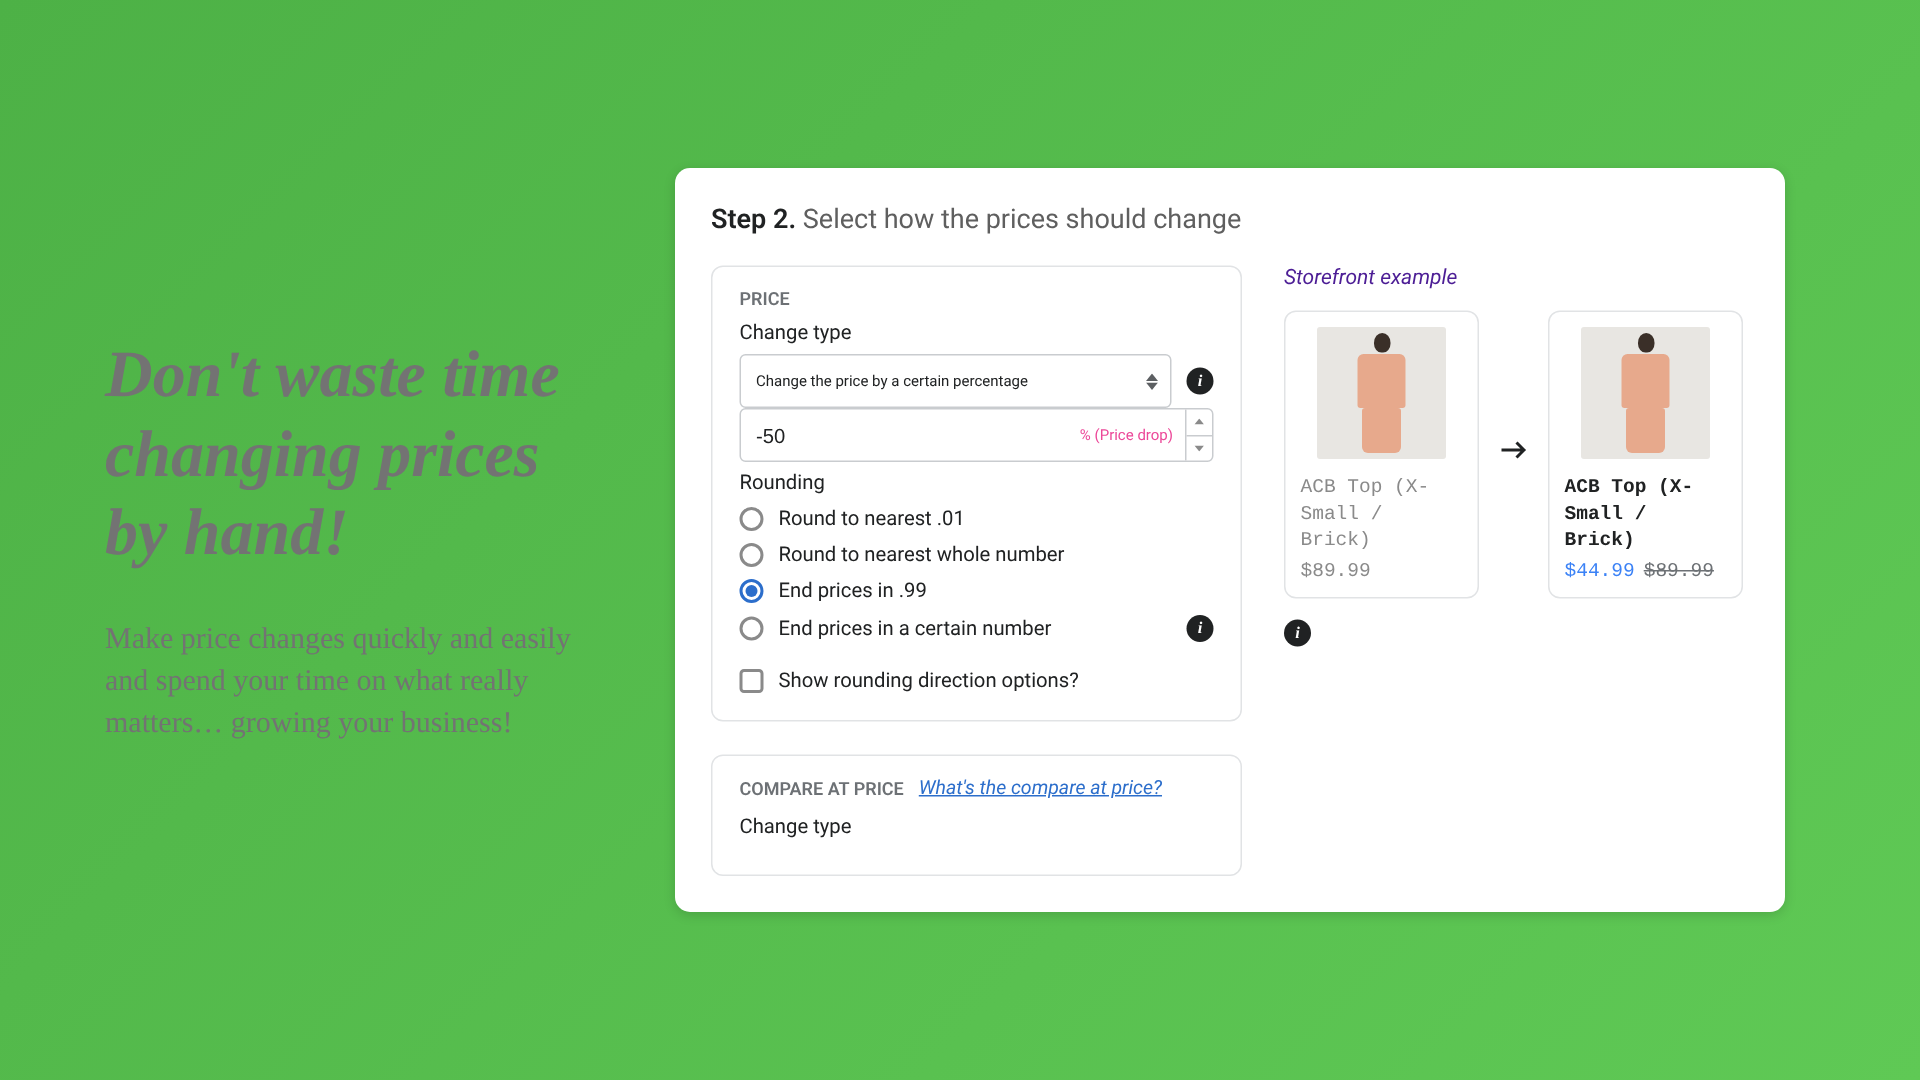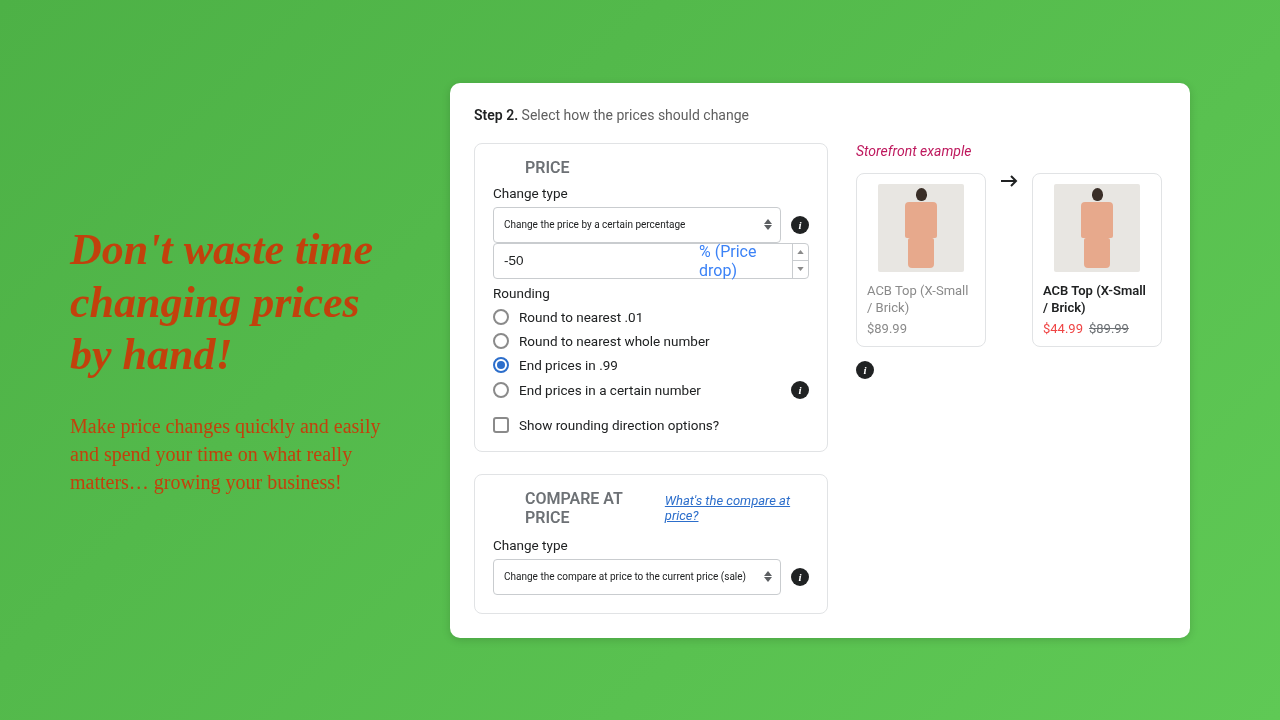--- a/index.html
+++ b/index.html
@@ -8,21 +8,21 @@
       height: 720px;
       background: linear-gradient(135deg, #4db146 0%, #5fc955 100%);
       font-family: -apple-system, BlinkMacSystemFont, "Segoe UI", Roboto, sans-serif;
       display: flex;
       align-items: center;
       padding: 0 70px;
       overflow: hidden;
     }
     .promo {
       flex: 0 0 380px;
-      color: #c2410c;
+      color: #737373;
       padding-right: 64px;
     }
     .promo .headline {
       font-family: Georgia, "Times New Roman", serif;
       font-style: italic;
       font-weight: 700;
       font-size: 44px;
       line-height: 1.2;
       margin-bottom: 30px;
     }
@@ -34,47 +34,46 @@
     }
     .modal {
       flex: 1;
       background: #fff;
       border-radius: 10px;
       padding: 24px;
       box-shadow: 0 2px 8px rgba(0,0,0,0.15);
       max-width: 740px;
     }
     .step-header {
-      font-size: 14px;
+      font-size: 18px;
       color: #5f5f5f;
       margin-bottom: 20px;
     }
     .step-header .stepnum {
       font-weight: 600;
       color: #202223;
     }
     .content {
       display: flex;
       gap: 28px;
     }
     .left-col { flex: 1; }
     .right-col { flex: 0 0 310px; }
     .panel {
       border: 1px solid #e1e3e5;
       border-radius: 8px;
       padding: 14px 18px 18px;
       margin-bottom: 22px;
     }
     .panel-title {
-      font-size: 16px;
+      font-size: 12px;
       font-weight: 600;
       color: #6d7175;
       text-transform: uppercase;
       margin-bottom: 8px;
-      margin-left: 32px;
     }
     .field-label {
       font-size: 13.5px;
       color: #202223;
       margin-bottom: 6px;
       margin-top: 6px;
     }
     .select-row { display: flex; align-items: center; gap: 10px; }
     .select-box {
       flex: 1;
@@ -127,22 +126,22 @@
       padding: 0 10px;
       font-size: 13.5px;
       color: #202223;
       background: transparent;
       outline: none;
     }
     .numeric-row .unit {
       display: flex;
       align-items: center;
       padding: 0 8px;
-      font-size: 16px;
-      color: #3b82f6;
+      font-size: 10px;
+      color: #ec4899;
       border-left: 0;
     }
     .numeric-row .spinner {
       display: flex;
       flex-direction: column;
       border-left: 1px solid #c9cccf;
       width: 18px;
     }
     .numeric-row .spinner div {
       flex: 1;
@@ -208,29 +207,30 @@
       margin-bottom: 10px;
     }
     .compare-link {
       font-size: 13px;
       color: #2c6ecb;
       text-decoration: underline;
       font-style: italic;
     }
     .storefront-label {
       font-size: 14px;
-      color: #be185d;
+      color: #4c1d95;
       font-style: italic;
       margin-bottom: 14px;
     }
     .example-row {
       display: flex;
-      align-items: flex-start;
+      align-items: center;
       gap: 14px;
       margin-bottom: 14px;
+      font-family: Liberation Mono, monospace;
     }
     .product-card {
       border: 1px solid #e1e3e5;
       border-radius: 8px;
       padding: 10px;
       width: 130px;
     }
     .product-img {
       width: 86px;
       height: 88px;
@@ -268,21 +268,21 @@
     }
     .product-name {
       font-size: 13px;
       line-height: 1.35;
       margin-bottom: 4px;
     }
     .product-card.before .product-name { color: #8a8a8a; }
     .product-card.before .price-line { color: #8a8a8a; font-size: 13px; }
     .product-card.after .product-name { color: #202223; font-weight: 600; }
     .price-line { font-size: 13px; }
-    .price-new { color: #ef4444; margin-right: 6px; }
+    .price-new { color: #3b82f6; margin-right: 6px; }
     .price-old { color: #6d7175; text-decoration: line-through; }
     .arrow-icon svg { width: 18px; height: 14px; stroke: #202223; stroke-width: 2; fill: none; }
   </style>
 </head>
 <body>
 
 <div class="promo">
   <div class="headline">Don't waste time changing prices by hand!</div>
   <div class="subtext">Make price changes quickly and easily and spend your time on what really matters… growing your business!</div>
 </div>
@@ -361,34 +361,20 @@
           <span>Show rounding direction options?</span>
         </div>
       </div>
 
       <div class="panel" style="margin-bottom:0">
         <div class="compare-header">
           <span class="panel-title" style="margin-bottom:0">COMPARE AT PRICE</span>
           <a class="compare-link">What's the compare at price?</a>
         </div>
         <div class="field-label">Change type</div>
-        <div class="select-row">
-          <div class="select-box">
-            <span>Change the compare at price to the current price (sale)</span>
-            <span class="chevrons">
-              <svg viewBox="0 0 8 5">
-                  <path d="M0 5 L4 0 L8 5 Z"></path>
-                </svg>
-              <svg viewBox="0 0 8 5">
-                  <path d="M0 0 L4 5 L8 0 Z"></path>
-                </svg>
-            </span>
-          </div>
-          <span class="info-icon"></span>
-        </div>
       </div>
     </div>
 
     <div class="right-col">
       <div class="storefront-label">Storefront example</div>
       <div class="example-row">
         <div class="product-card before">
           <div class="product-img">
             <div class="mannequin">
                 <div class="head"></div>

